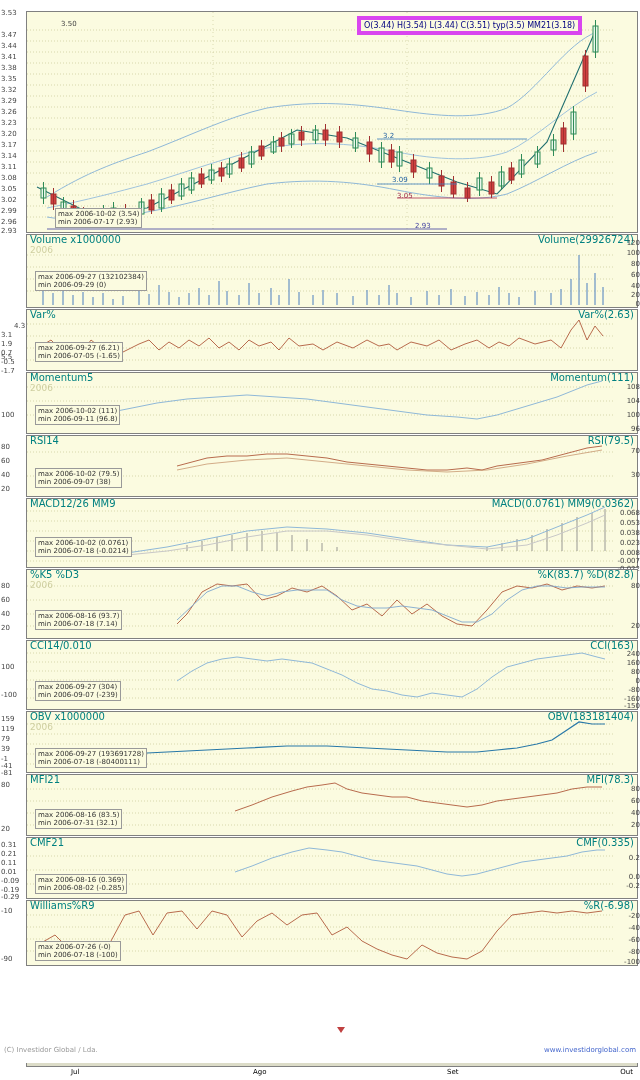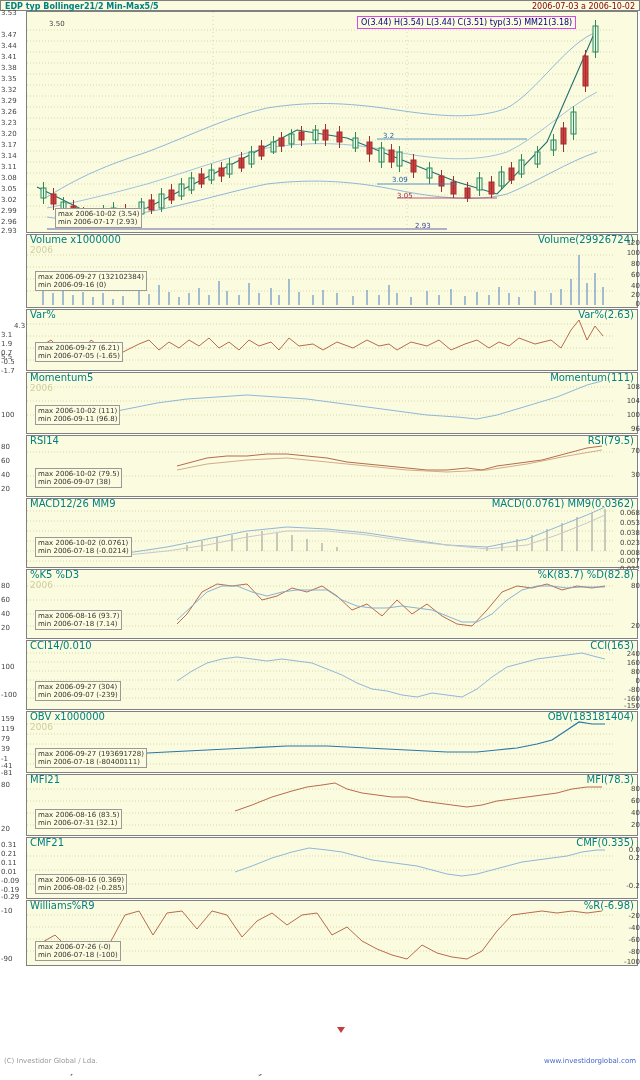--- a/index.html
+++ b/index.html
@@ -13,43 +13,39 @@
   .hdr .r{position:absolute;right:3px;top:0px;color:#008080;}
 
   .titlebar{position:absolute;left:0;top:0;width:640px;height:11px;background:#fbfbe0;border:1px solid #808080;box-sizing:border-box;}
   .titlebar .l{position:absolute;left:4px;top:1px;color:#008080;font-size:8px;font-weight:bold;}
   .titlebar .r{position:absolute;right:4px;top:1px;color:#800000;font-size:8px;}
   .ytick{position:absolute;right:0;font-size:7px;color:#444;text-align:right;width:24px;line-height:7px;}
   .ytick-l{position:absolute;left:1px;font-size:7px;color:#444;text-align:left;line-height:7px;}
 
   .minmax{position:absolute;border:1px solid #999;background:#fbfbe0;font-size:7px;color:#333;padding:1px 2px;line-height:8px;white-space:nowrap;}
 
-  .ohlcbox{position:absolute;background:#fbfbe0;border:1px solid #d946ef;color:#000080;font-size:8px;padding:1px 3px;white-space:nowrap;}
+  .ohlcbox{position:absolute;background:#fbfbe0;border:4px solid #d946ef;color:#000080;font-size:8px;padding:1px 3px;white-space:nowrap;}
 
   .lbl{position:absolute;font-size:7px;}
-  .footer{position:absolute;left:0;bottom:6px;width:640px;height:19px;background:#fff;}
+  .footer{position:absolute;left:0;bottom:17px;width:640px;height:19px;background:#fff;}
   .footer .c{position:absolute;left:4px;top:2px;color:#999;font-size:7px;}
   .footer .r{position:absolute;right:4px;top:2px;color:#4466cc;font-size:7px;}
   .xaxis{position:absolute;left:0;right:0;height:11px;background:#dcdcc8;border:1px solid #808080;box-sizing:border-box;font-size:7px;color:#000;}
   .xaxis span{position:absolute;top:11px;padding-left:40px;}
 
   svg{position:absolute;left:0;top:0;overflow:visible;}
   .tri-d{position:absolute;width:0;height:0;border-left:4px solid transparent;border-right:4px solid transparent;border-top:6px solid #c04040;}
   .tri-u{position:absolute;width:0;height:0;border-left:4px solid transparent;border-right:4px solid transparent;border-bottom:6px solid #2e8b57;}
   .wm{position:absolute;color:#cfcfa0;font-size:9px;}
 </style>
 </head>
 <body>
 
 <div id="root">
 
-  <div class="titlebar">
-    <span class="l">EDP  typ  Bollinger21/2  Min-Max5/5</span>
-    <span class="r">2006-07-03 a 2006-10-02</span>
-  </div>
 
   <div class="panel" style="top:11px;height:222px;">
     <svg width="588" height="220" viewBox="0 0 588 220">
 
       <g stroke="#c0c08a" stroke-width="0.6" stroke-dasharray="1,2">
         <line x1="0" y1="18" x2="588" y2="18"></line>
           <line x1="0" y1="29" x2="588" y2="29"></line>
         <line x1="0" y1="40" x2="588" y2="40"></line>
           <line x1="0" y1="51" x2="588" y2="51"></line>
         <line x1="0" y1="62" x2="588" y2="62"></line>
@@ -202,21 +198,21 @@
     <div class="lbl" style="left:388px;top:210px;color:#4040a0;">2.93</div>
 
     <div class="minmax" style="left:28px;top:196px;">
       <div>max 2006-10-02 (3.54)</div>
       <div>min 2006-07-17 (2.93)</div>
     </div>
   </div>
 
   <div>
     <div class="ytick-l" style="left:1px;top:10px;">3.53</div>
-    <div class="ytick-l" style="left:1px;top:21px;padding-left:48px;">3.50</div>
+    <div class="ytick-l" style="left:13px;top:21px;padding-left:48px;">3.50</div>
     <div class="ytick-l" style="left:1px;top:32px;">3.47</div>
     <div class="ytick-l" style="left:1px;top:43px;">3.44</div>
     <div class="ytick-l" style="left:1px;top:54px;">3.41</div>
     <div class="ytick-l" style="left:1px;top:65px;">3.38</div>
     <div class="ytick-l" style="left:1px;top:76px;">3.35</div>
     <div class="ytick-l" style="left:1px;top:87px;">3.32</div>
     <div class="ytick-l" style="left:1px;top:98px;">3.29</div>
     <div class="ytick-l" style="left:1px;top:109px;">3.26</div>
     <div class="ytick-l" style="left:1px;top:120px;">3.23</div>
     <div class="ytick-l" style="left:1px;top:131px;">3.20</div>
@@ -294,21 +290,21 @@
         <line x1="534" y1="70" x2="534" y2="54"></line>
           <line x1="544" y1="70" x2="544" y2="44"></line>
         <line x1="552" y1="70" x2="552" y2="20"></line>
           <line x1="560" y1="70" x2="560" y2="48"></line>
         <line x1="568" y1="70" x2="568" y2="38"></line>
           <line x1="576" y1="70" x2="576" y2="52"></line>
       </g>
     </svg>
     <div class="minmax" style="left:8px;top:36px;">
       <div>max 2006-09-27 (132102384)</div>
-      <div>min 2006-09-16 (0)</div>
+      <div>min 2006-09-29 (0)</div>
     </div>
   </div>
   <div>
     <div class="ytick" style="top:240px;">120</div>
     <div class="ytick" style="top:250px;">100</div>
     <div class="ytick" style="top:261px;">80</div>
     <div class="ytick" style="top:272px;">60</div>
     <div class="ytick" style="top:283px;">40</div>
     <div class="ytick" style="top:292px;">20</div>
     <div class="ytick" style="top:301px;">0</div>
@@ -592,21 +588,21 @@
       </g>
       <polyline fill="none" stroke="#8fb8d8" stroke-width="1" points="208,34 225,28 245,20 265,14 282,10 300,12 315,14 330,18 345,22 360,24 375,26 390,28 405,32 420,36 435,38 450,36 465,32 480,28 495,24 510,22 525,20 540,18 555,14 570,12 578,12"></polyline>
     </svg>
     <div class="minmax" style="left:8px;top:36px;">
       <div>max 2006-08-16 (0.369)</div>
       <div>min 2006-08-02 (-0.285)</div>
     </div>
   </div>
   <div>
     <div class="ytick" style="top:855px;">0.2</div>
-    <div class="ytick" style="top:847px;">0.0</div>
+    <div class="ytick" style="top:874px;">0.0</div>
     <div class="ytick" style="top:883px;">-0.2</div>
     <div class="ytick-l" style="left:1px;top:842px;">0.31</div>
     <div class="ytick-l" style="left:1px;top:851px;">0.21</div>
     <div class="ytick-l" style="left:1px;top:860px;">0.11</div>
     <div class="ytick-l" style="left:1px;top:869px;">0.01</div>
     <div class="ytick-l" style="left:1px;top:878px;">-0.09</div>
     <div class="ytick-l" style="left:1px;top:887px;">-0.19</div>
     <div class="ytick-l" style="left:1px;top:894px;">-0.29</div>
   </div>
 

